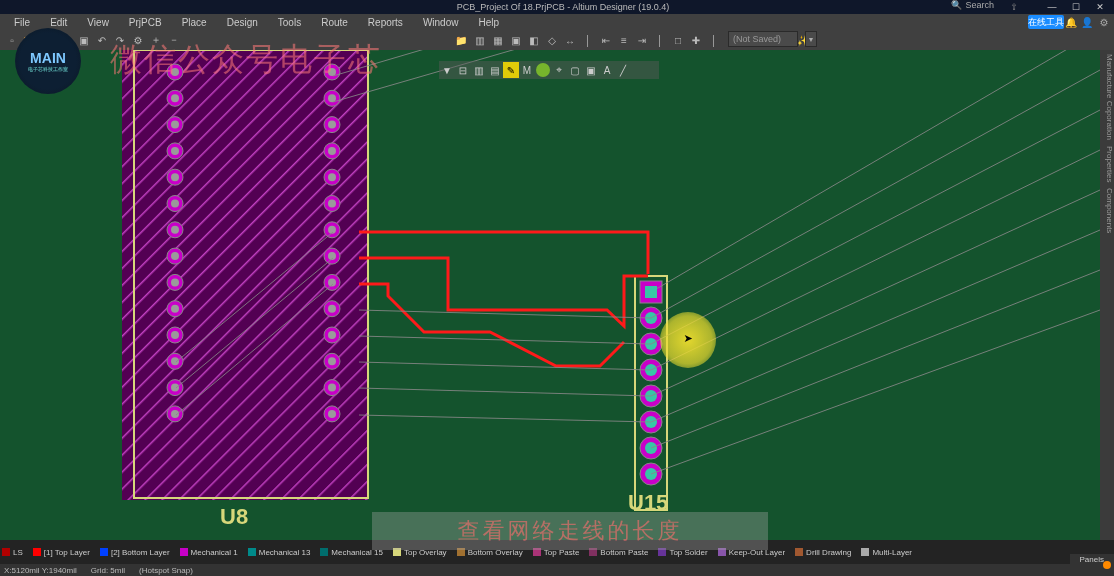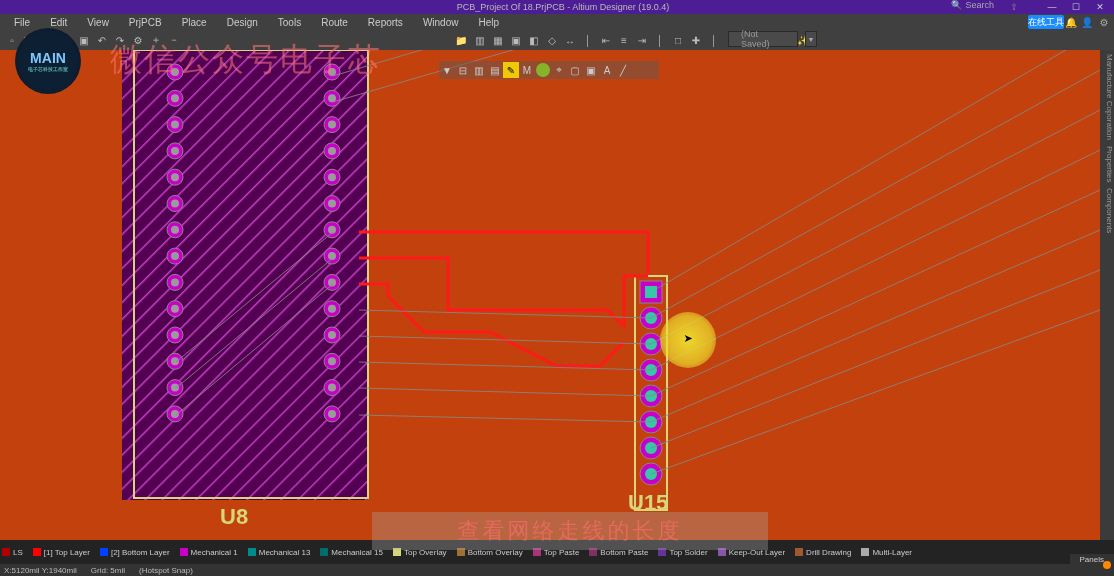--- a/index.html
+++ b/index.html
@@ -9,21 +9,21 @@
     background: #000;
     font-family: Arial, sans-serif;
     color: #ccc;
     overflow: hidden;
     position: relative;
   }
 
   
   .title-bar {
     height: 14px;
-    background: #4c1d95;
+    background: #0f172a;
     display: flex;
     align-items: center;
     justify-content: center;
     font-size: 9px;
     color: #bbb;
     position: relative;
     padding-left: 12px;
   }
   .title-bar .window-controls {
     position: absolute;
@@ -125,21 +125,21 @@
     position: absolute;
     left: 728px;
     top: 1px;
     height: 16px;
     width: 70px;
     background: #4a4a4a;
     color: #999;
     font-size: 9px;
     display: flex;
     align-items: center;
-    padding: 0 12px;
+    padding: 0 4px;
     border: 1px solid #2a2a2a;
   }
   .std-toolbar .dd {
     position: absolute;
     left: 805px;
     top: 1px;
     height: 16px;
     width: 12px;
     background: #4a4a4a;
     border: 1px solid #2a2a2a;
@@ -210,21 +210,21 @@
     z-index: 50;
   }
 
   
   .canvas {
     position: absolute;
     left: 0;
     top: 50px;
     right: 0;
     bottom: 12px;
-    background: #c2410c;
+    background: #14532d;
     overflow: hidden;
   }
   .canvas svg { position:absolute; left:0; top:0; }
 
   .desig {
     position: absolute;
     font-family: Arial, sans-serif;
     font-size: 22px;
     font-weight: bold;
     color: #d7d77a;

